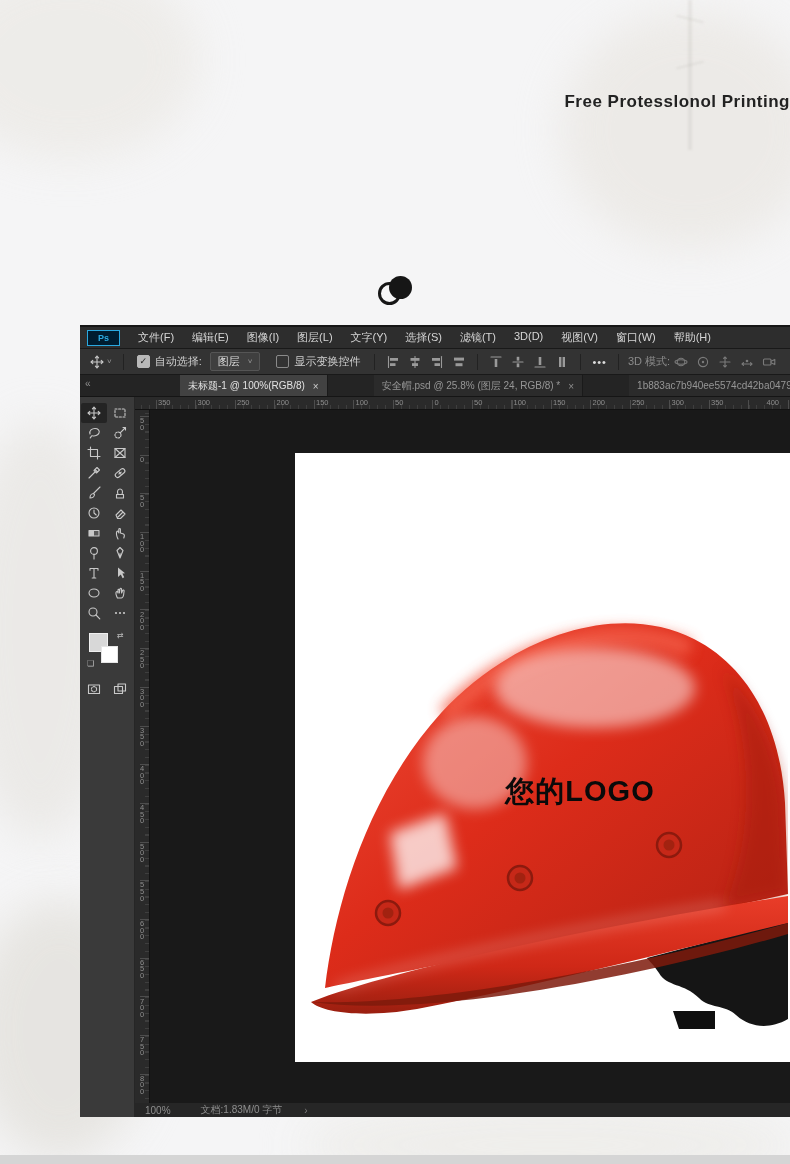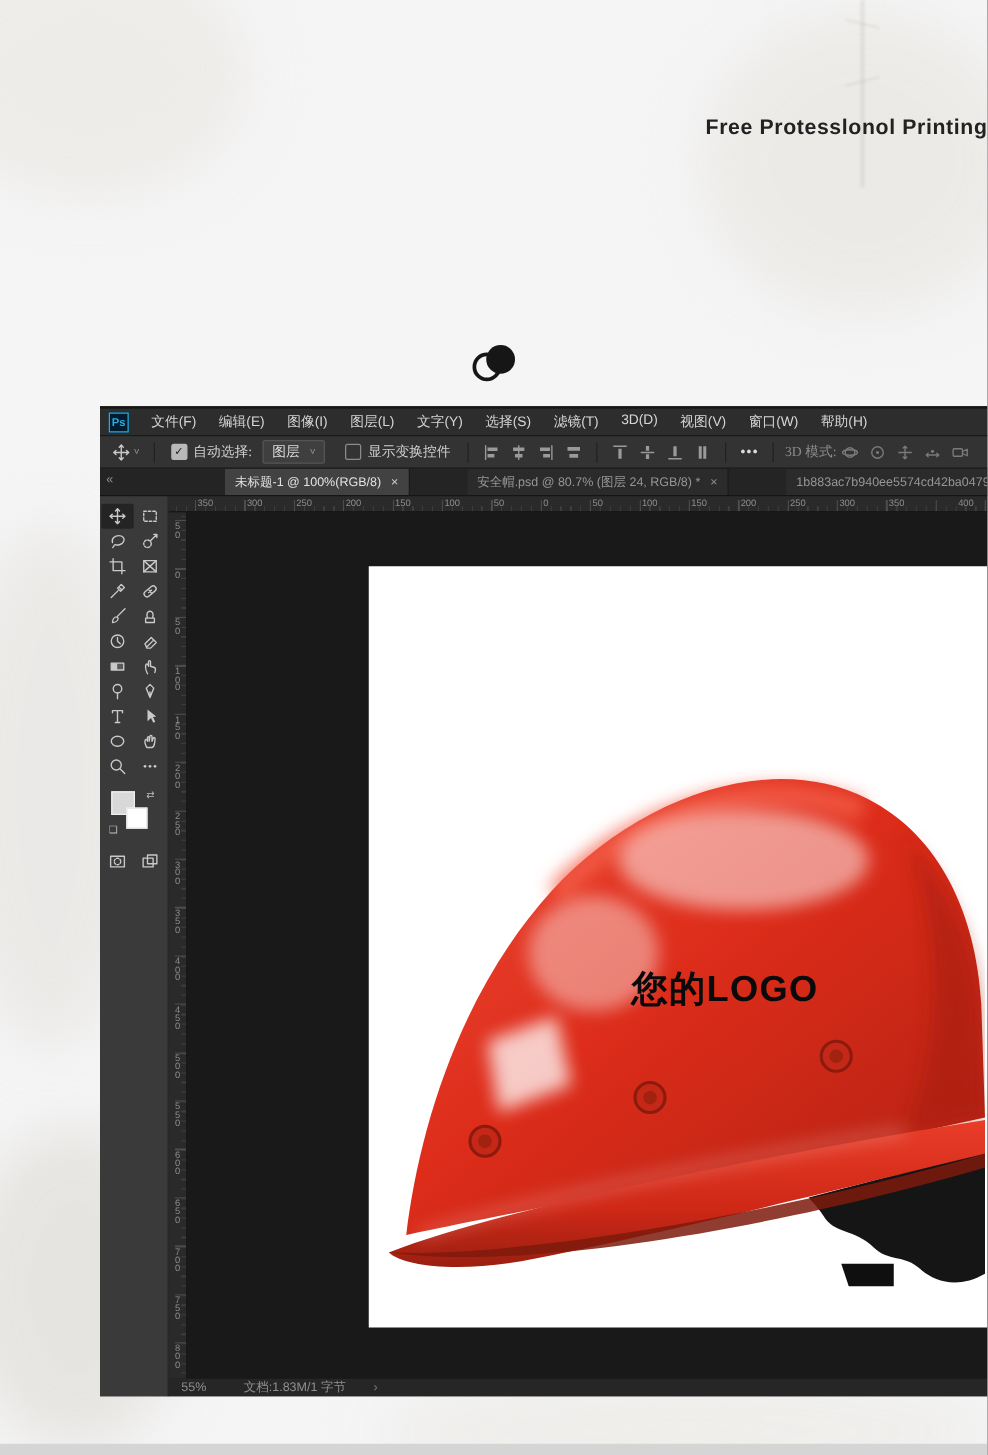--- a/index.html
+++ b/index.html
@@ -12,31 +12,31 @@
   
   .hero-sub{position:absolute;left:0;top:92px;width:100%;text-align:right;font-size:17px;font-weight:700;color:#222;letter-spacing:.5px;}
   .hero-title{position:absolute;left:0;top:130px;width:100%;text-align:center;font-size:88px;font-weight:900;color:#0f0f0f;letter-spacing:2px;}
   .hero-dot{position:absolute;left:376px;top:274px;width:44px;height:34px;}
   .dot-outline{position:absolute;left:2px;top:8px;width:17px;height:17px;border:3px solid #161616;border-radius:50%;background:transparent;}
   .dot-fill{position:absolute;left:13px;top:2px;width:23px;height:23px;background:#161616;border-radius:50%;}
 
   
   .ps{position:absolute;left:80px;top:325px;width:710px;height:792px;background:#1c1c1c;border-top:2px solid #161616;box-sizing:border-box;}
   .menubar{position:absolute;left:0;top:0;width:100%;height:22px;background:#2d2d2d;border-bottom:1px solid #191919;display:flex;align-items:center;box-sizing:border-box;}
-  .ps-logo{width:16px;height:16px;margin:0 9px 0 7px;background:#001d30;border:1px solid #2aa9e0;color:#2aa9e0;font-size:9px;font-weight:700;display:flex;align-items:center;justify-content:center;box-sizing:border-box;}
+  .ps-logo{width:33px;height:16px;margin:0 9px 0 7px;background:#001d30;border:1px solid #2aa9e0;color:#2aa9e0;font-size:9px;font-weight:700;display:flex;align-items:center;justify-content:center;box-sizing:border-box;}
   .menu-item{color:#d6d6d6;font-size:11px;padding:0 9px;white-space:nowrap;}
 
   .optionsbar{position:absolute;left:0;top:22px;width:100%;height:26px;background:#333333;border-bottom:1px solid #191919;display:flex;align-items:center;font-size:11px;color:#cfcfcf;box-sizing:border-box;}
   .optionsbar .sep{width:1px;height:16px;background:#222;margin:0 7px;flex:none;}
   .oicon{display:inline-flex;align-items:center;justify-content:center;width:18px;height:18px;flex:none;}
   .oicon.pad{margin:0 2px;}
   .chev{color:#9a9a9a;font-size:8px;margin:0 4px 0 1px;}
   .cb{width:11px;height:11px;border:1px solid #8a8a8a;border-radius:2px;margin:0 5px 0 6px;font-size:9px;line-height:11px;text-align:center;color:#222;background:transparent;flex:none;}
   .cb.checked{background:#b9b9b9;border-color:#b9b9b9;font-weight:700;}
-  .olabel{white-space:nowrap;font-family:Liberation Serif, serif;}
+  .olabel{white-space:nowrap;}
   .olabel.dim{color:#8b8b8b;margin-left:2px;}
   .dd{display:inline-flex;align-items:center;gap:8px;background:#3f3f3f;border:1px solid #555;border-radius:2px;padding:1px 7px;margin:0 10px 0 8px;color:#ddd;}
   .ddchev{font-size:8px;color:#9a9a9a;}
   .dots{color:#ddd;letter-spacing:1px;font-size:11px;margin:0 4px;}
 
   .tabbar{position:absolute;left:0;top:48px;width:100%;height:22px;background:#242424;border-bottom:1px solid #151515;box-sizing:border-box;overflow:hidden;}
   .collapse{position:absolute;left:5px;top:3px;color:#8f8f8f;font-size:10px;}
   .tabs{position:absolute;left:54px;top:0;height:22px;display:flex;}
   .tab{display:flex;align-items:center;height:22px;padding:0 8px;background:#2b2b2b;border-right:1px solid #1a1a1a;font-size:10px;color:#969696;white-space:nowrap;margin-left:46px;}
   .tab.active{background:#424242;color:#e2e2e2;}
@@ -218,21 +218,21 @@
     </div>
 
     <div class="tabbar">
       <span class="collapse">«</span>
       <div class="tabs">
           <div class="tab active">
             <span class="tab-label">未标题-1 @ 100%(RGB/8)</span>
             <span class="tab-close">×</span>
           </div>
           <div class="tab">
-            <span class="tab-label">安全帽.psd @ 80.7% (图层 24, RGB/8) *</span>
+            <span class="tab-label">安全帽.psd @ 25.8% (图层 24, RGB/8) *</span>
             <span class="tab-close">×</span>
           </div>
           <div class="tab">
             <span class="tab-label">1b883ac7b940ee5574cd42ba04793ae.jpg @ 81.2% (图层 1 拷贝, RGB/8) *</span>
           </div>
         </div>
     </div>
 
     <div class="hruler" id="hruler">
         <span class="hr-num" style="left: 21px;">350</span>
@@ -490,21 +490,21 @@
           </g>
           <path d="M16 549 C100 516 290 477 437 452 L493 443 L493 470 C400 492 250 531 122 556 C70 565 28 560 16 549 Z" fill="url(#brimG)"></path>
           <path d="M16 549 C120 553 320 520 493 470 L493 481 C360 520 140 566 16 549 Z" fill="#7e1a0c" opacity="0.85"></path>
           <path d="M40 535 C140 505 300 472 430 452" stroke="#ffffff" stroke-width="6" fill="none" opacity="0.3" filter="url(#soft)"></path>
         </svg>
         <div class="logo-text">您的LOGO</div>
       </div>
     </div>
 
     <div class="statusbar">
-      <span class="sb-zoom">55%</span>
-      <span class="sb-doc">文档:1.83M/1 字节</span>
+      <span class="sb-zoom">100%</span>
+      <span class="sb-doc">文档:1.83M/0 字节</span>
       <span class="sb-chev">›</span>
     </div>
 
   </div>
 
   <div class="bottom-strip"></div>
 </div>
 
 </body></html>

